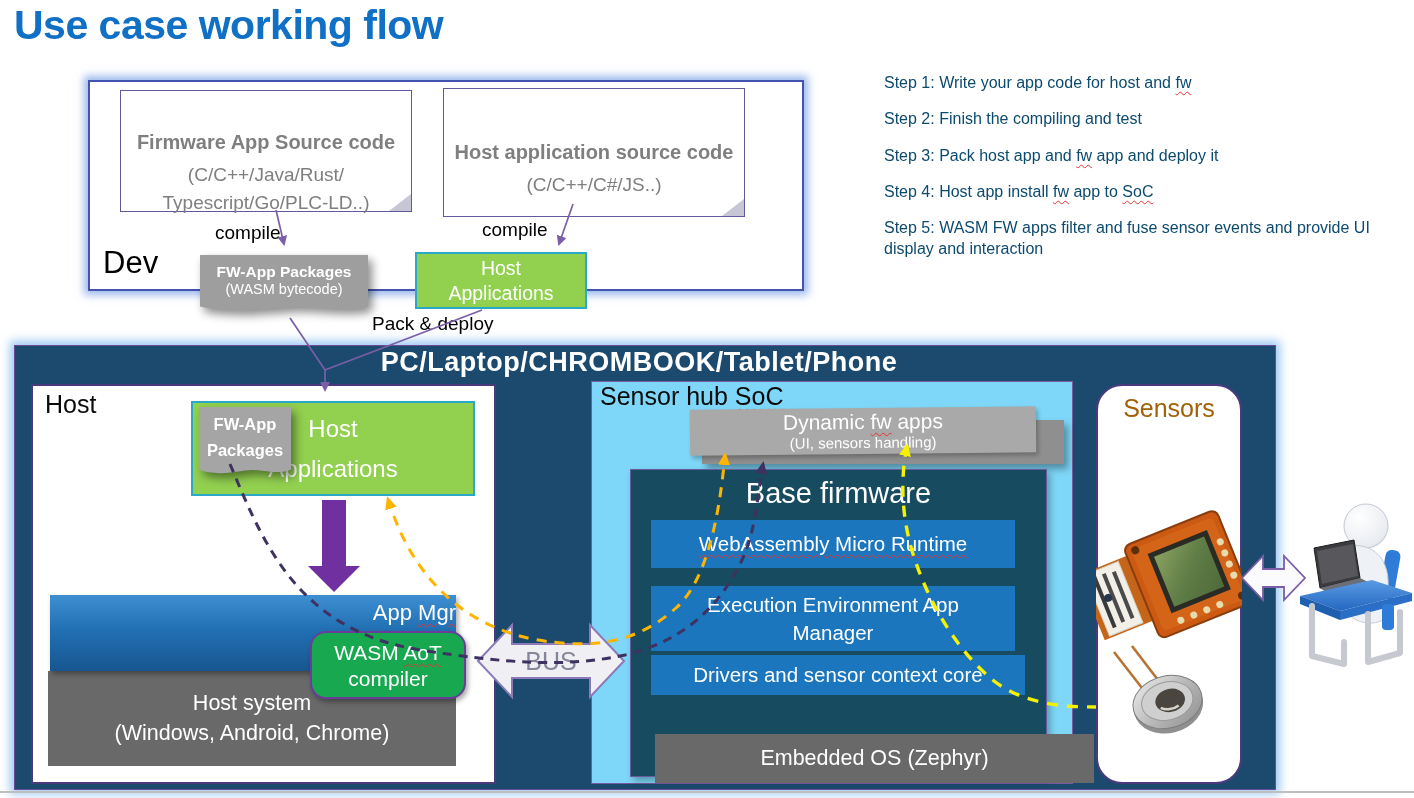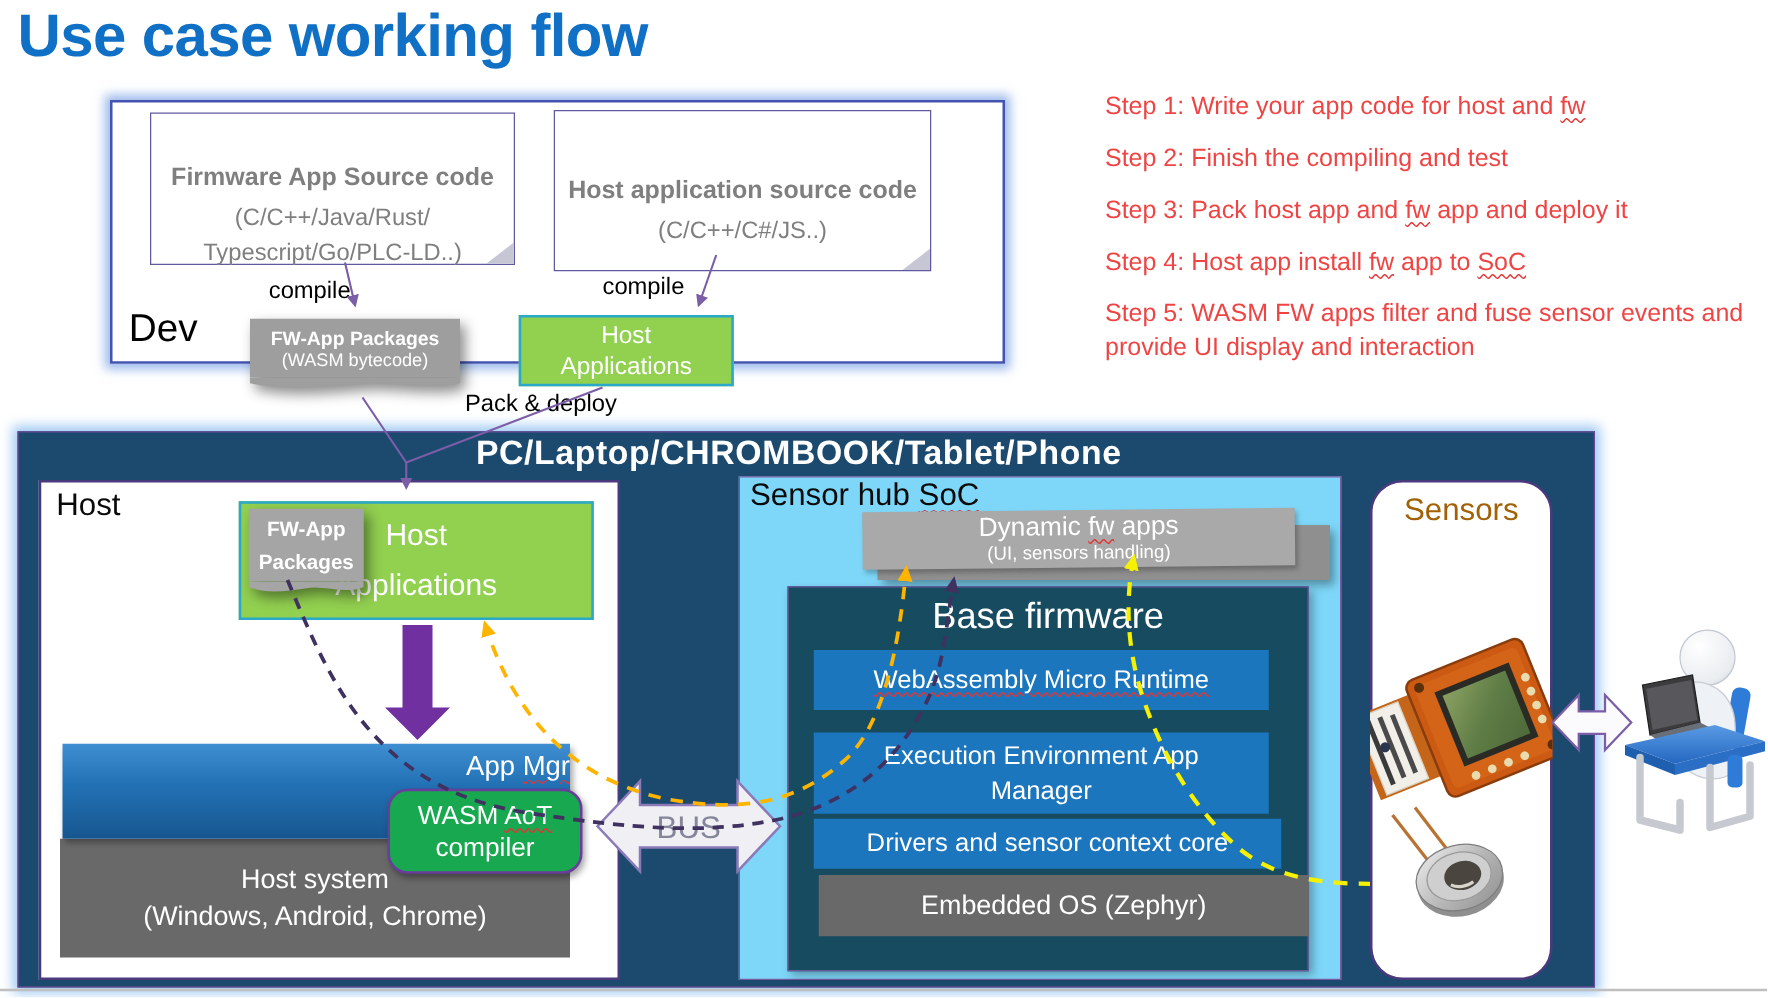--- a/index.html
+++ b/index.html
@@ -3,21 +3,21 @@
 <meta charset="utf-8">
 <style>
   html,body{margin:0;padding:0;background:#fff;}
   #canvas{position:relative;width:1414px;height:798px;background:#fff;overflow:hidden;
           font-family:"Liberation Sans",sans-serif;color:#111;}
   .abs{position:absolute;}
   .sq{text-decoration-line:underline;text-decoration-style:wavy;text-decoration-color:#e23434;
       text-decoration-thickness:1px;text-underline-offset:3px;}
 
   
-  .page-title{left:14px;top:2px;font-size:48px;font-weight:bold;color:#0F70C5;letter-spacing:-0.5px;}
+  .page-title{left:14px;top:2px;font-size:41px;font-weight:bold;color:#0F70C5;letter-spacing:-0.5px;}
 
   
   .dev-box{left:88px;top:80px;width:712px;height:207px;background:#fff;
            border:2px solid #4553B0;box-shadow:0 0 8px 4px rgba(120,160,230,.75);}
   .note{position:absolute;background:#fff;border:1.5px solid #5F5AA0;color:#7F7F7F;text-align:center;box-sizing:border-box;}
   .note .t{font-weight:bold;font-size:20px;margin-bottom:7px;margin-top:24px;}
   .note .s{font-size:19px;line-height:1.45;}
   .fold{position:absolute;right:0;bottom:0;width:0;height:0;
         border-left:22px solid transparent;border-bottom:17px solid #C6C6D4;}
   .dev-label{left:13px;bottom:8px;font-size:31px;color:#000;}
@@ -33,21 +33,21 @@
   .fwpkg-host{left:166px;top:21px;width:92px;z-index:3;}
   .fwpkg-host .dbody{background:#A5A5A5;padding-top:5px;height:53px;font-weight:bold;font-size:16.5px;line-height:1.55;}
   .fwpkg-host svg path{fill:#A5A5A5;}
 
   .greenbox{background:#92D050;border:2px solid #29A8C8;color:#fff;text-align:center;box-sizing:border-box;}
   .hostapps-dev{left:415px;top:252px;width:172px;height:57px;font-size:19.5px;line-height:25px;padding-top:2px;}
   .pack-deploy{left:372px;top:313px;font-size:19px;color:#000;}
 
   
   .steps{left:884px;top:72px;width:528px;}
-  .step{font-size:20px;color:#ef4444;margin-bottom:15px;line-height:1.33;}
+  .step{font-size:16px;color:#0c4a6e;margin-bottom:15px;line-height:1.33;}
 
   
   .navy{left:14px;top:345px;width:1262px;height:445px;background:#1B4A6E;
         border:1px solid #6a4a97;box-shadow:0 0 9px 4px rgba(140,190,240,.85);box-sizing:border-box;}
   .device-header{position:absolute;left:0;right:12px;top:1px;text-align:center;color:#fff;
                  font-weight:800;font-size:27px;letter-spacing:.5px;}
   .panel-label{font-size:25px;color:#0a0a0a;}
 
   
   .host-box{position:absolute;left:16px;top:38px;width:465px;height:400px;background:#fff;
@@ -190,21 +190,21 @@
         <div class="base-title">Base firmware</div>
         <div class="bar" style="left:20px;top:50px;width:364px;height:48px;">
           <span class="sq">WebAssembly Micro Runtime</span>
         </div>
         <div class="bar" style="left:20px;top:116px;width:364px;height:65px;padding:0 42px;">
           <span>Execution Environment App Manager</span>
         </div>
         <div class="bar" style="left:20px;top:185px;width:374px;height:40px;">
           <span>Drivers and sensor context core</span>
         </div>
-        <div class="bar gray" style="left:24px;top:230px;width:392px;height:49px;text-align:right;">
+        <div class="bar gray" style="left:24px;top:264px;width:439px;height:49px;text-align:right;">
           <span>Embedded OS (Zephyr)</span>
         </div>
       </div>
     </div>
 
     <div class="sensors-box">
       <div class="sensors-label">Sensors</div>
     </div>
   </div>
 

